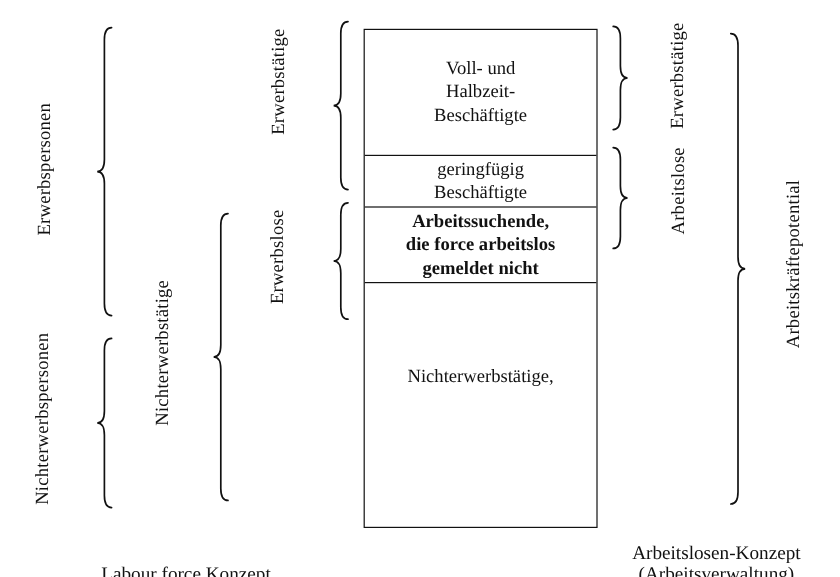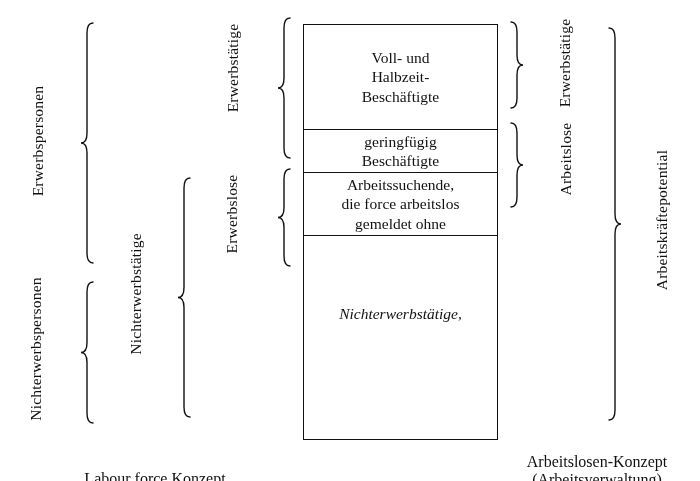--- a/index.html
+++ b/index.html
@@ -40,22 +40,22 @@
     align-items: center;
     text-align: center;
     font-size: 15.5px;
     line-height: 19.5px;
     box-sizing: border-box;
   }
   .box-row + .box-row { border-top: 1.2px solid #111111; }
   .row-1 { height: 104px; }
   .row-2 { height: 43px; }
   .row-3 { height: 48px; }
-  .row-4 { height: 63px; }
-  .row-5 { height: 156px; font-style: italic; }
+  .row-4 { height: 63px; font-weight: bold; }
+  .row-5 { height: 156px; }
   .box-line { display: block; }
   
   .brace-layer {
     position: absolute;
     left: 0; top: 0;
     width: 700px; height: 481px;
   }
   .brace-layer path {
     fill: none;
     stroke: #111111;
@@ -106,21 +106,21 @@
       <span class="box-line">Halbzeit-</span>
       <span class="box-line">Beschäftigte</span>
     </div>
     <div class="box-row row-2">
       <span class="box-line">geringfügig</span>
       <span class="box-line">Beschäftigte</span>
     </div>
     <div class="box-row row-4">
       <span class="box-line">Arbeitssuchende,</span>
       <span class="box-line">die force arbeitslos</span>
-      <span class="box-line">gemeldet ohne</span>
+      <span class="box-line">gemeldet nicht</span>
     </div>
     <div class="box-row row-5">
       <span class="box-line">Nichterwerbstätige,</span>
     </div>
   </div>
 
   <div class="caption caption-left">
     <span class="box-line">Labour force Konzept</span>
   </div>
   <div class="caption caption-right">

